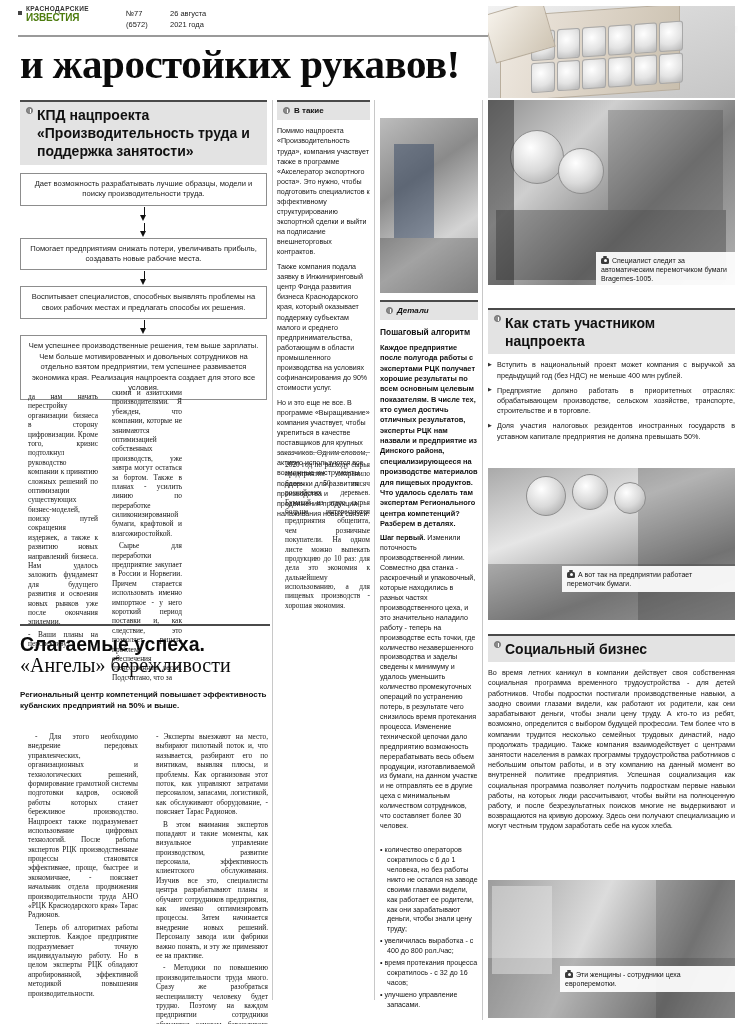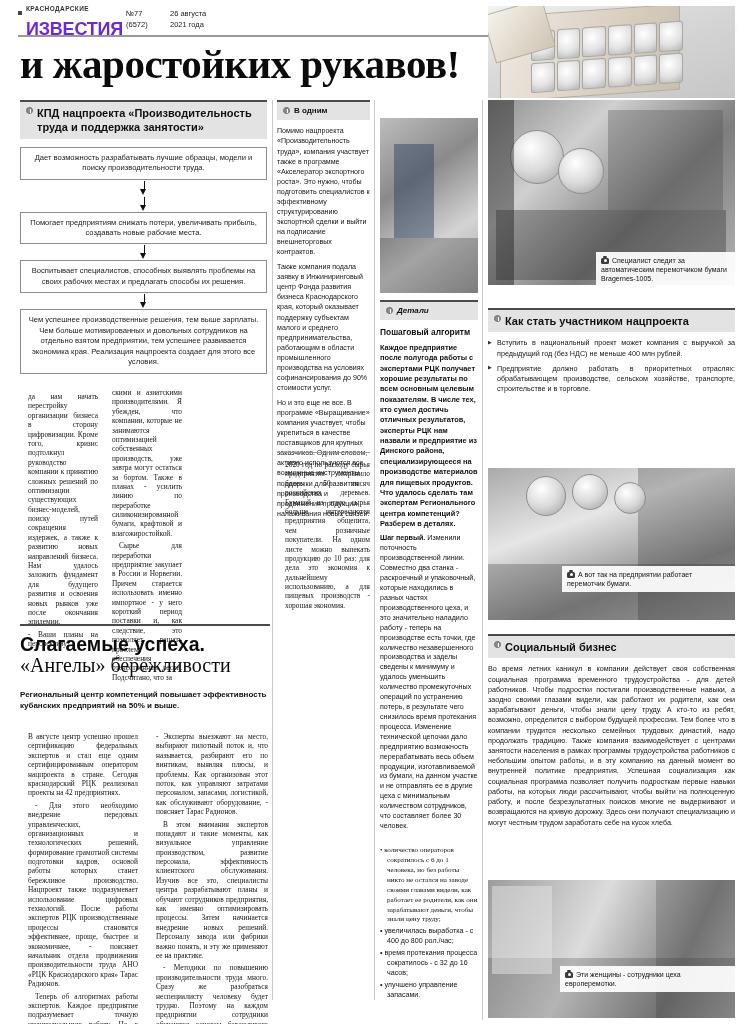--- a/index.html
+++ b/index.html
@@ -13,21 +13,21 @@
     position: relative;
   }
   .page { position:relative; width:753px; height:1024px; padding: 0; }
 
   
   .masthead { position:absolute; left:18px; top:6px; width:717px; height:32px; }
   .mast-left { position:absolute; left:0; top:0; display:flex; align-items:flex-start; }
   .mast-bullet { width:4px; height:4px; background:#444; margin:5px 4px 0 0; }
   .mast-names { line-height:1; }
   .mast-small { font-size:6.5px; letter-spacing:0.4px; color:#333; font-weight:600; }
-  .mast-big { font-size:18px; font-weight:700; letter-spacing:-0.2px; color:#6d28d9; margin-top:7px; }
+  .mast-big { font-size:10px; font-weight:700; letter-spacing:-0.2px; color:#4d7c0f; margin-top:0; }
   .mast-issue { position:absolute; left:108px; top:2px; font-size:7.5px; color:#222; line-height:1.5; }
   .mast-date { position:absolute; left:152px; top:2px; font-size:7.5px; color:#222; line-height:1.5; }
   .mast-rule { position:absolute; left:0; top:29px; width:717px; height:2px; background:#9a9a9a; }
   .pagenum {
     position:absolute; right:0px; top:2px; width:34px; height:20px;
     border:1px solid #999; border-radius:7px; background:#fff;
     font-size:11px; font-weight:700; text-align:center; line-height:19px; color:#111;
   }
   .mast-swoosh {
     position:absolute; left:600px; top:20px; width:120px; height:12px;
@@ -60,21 +60,21 @@
     background: linear-gradient(140deg,#f7f3ec,#cfc5b4);
     transform: rotate(-16deg); border:1px solid #b9ae9d;
   }
   .topphoto .rolls { position:absolute; left:30px; top:16px; width:152px; height:62px; display:grid; grid-template-columns:repeat(6,1fr); gap:2px; }
   .topphoto .roll { background: radial-gradient(circle at 40% 35%, #ffffff 0%, #e3e3e3 55%, #b5b5b5 100%); border-radius:3px; border:1px solid #a8a8a8; }
 
   
   .sechead {
     background:#e3e3e3; border-top:2px solid #4a4a4a;
     padding:4px 6px 4px 6px; display:flex; align-items:flex-start; gap:4px;
-    font-size:11px; font-weight:700; color:#111; line-height:1.3;
+    font-size:14px; font-weight:700; color:#111; line-height:1.3;
   }
   .sechead.italic { font-style:italic; }
   .dot {
     flex:0 0 auto; width:7px; height:7px; border-radius:50%;
     background:#8c8c8c; border:1px solid #6e6e6e; margin-top:1px;
     position:relative;
   }
   .dot::after { content:""; position:absolute; left:2.5px; top:1.2px; width:1px; height:4px; background:#fff; }
 
   
@@ -208,21 +208,21 @@
     <div class="fbox">Помогает предприятиям снижать потери, увеличивать прибыль, создавать новые рабочие места.</div>
     <div class="arrow"></div>
     <div class="fbox">Воспитывает специалистов, способных выявлять проблемы на своих рабочих местах и предлагать способы их решения.</div>
     <div class="arrow"></div>
     <div class="fbox">Чем успешнее производственные решения, тем выше зарплаты. Чем больше мотивированных и довольных сотрудников на отдельно взятом предприятии, тем успешнее развивается экономика края. Реализация нацпроекта создает для этого все условия.</div>
   </div>
 
   <div class="rbox" style="left:277px; top:100px; width:93px;">
     <div class="sechead" style="font-size:8px;">
       <span class="dot"></span>
-      <span>В одним</span>
+      <span>В такие</span>
     </div>
     <div class="rbody" style="font-size:7.1px; line-height:1.42; text-align:left;">
       <p class="plain">Помимо нацпроекта «Производительность труда», компания участвует также в программе «Акселератор экспортного роста». Это нужно, чтобы подготовить специалистов к эффективному структурированию экспортной сделки и выйти на подписание внешнеторговых контрактов.</p>
       <p class="plain">Также компания подала заявку в Инжиниринговый центр Фонда развития бизнеса Краснодарского края, который оказывает поддержку субъектам малого и среднего предпринимательства, работающим в области промышленного производства на условиях софинансирования до 90% стоимости услуг.</p>
       <p class="plain">Но и это еще не все. В программе «Выращивание» компания участвует, чтобы укрепиться в качестве поставщиков для крупных заказчиков. Одним словом, активно используются все возможные инструменты поддержки для развития производства и продвижения продукции, налаживания новых связей.</p>
     </div>
   </div>
 
   <div class="bodycol" style="left:20px; top:392px; width:78px;">
     <p class="noind">да нам начать перестройку организации бизнеса в сторону цифровизации. Кроме того, кризис подтолкнул руководство компании к принятию сложных решений по оптимизации существующих бизнес-моделей, поиску путей сокращения издержек, а также к развитию новых направлений бизнеса. Нам удалось заложить фундамент для будущего развития и освоения новых рынков уже после окончания эпидемии.</p>
@@ -243,21 +243,21 @@
     <div class="sechead italic" style="font-size:8px;">
       <span class="dot"></span>
       <span>Детали</span>
     </div>
     <div style="font-family:'Liberation Sans',sans-serif; font-size:8.4px; font-weight:700; padding-top:7px; line-height:1.25;">Пошаговый алгоритм</div>
     <div style="font-family:'Liberation Sans',sans-serif; font-size:7.4px; font-weight:700; line-height:1.4; padding-top:5px; text-align:left;">Каждое предприятие после полугода работы с экспертами РЦК получает хорошие результаты по всем основным целевым показателям. В числе тех, кто сумел достичь отличных результатов, эксперты РЦК нам назвали и предприятие из Динского района, специализирующееся на производстве материалов для пищевых продуктов. Что удалось сделать там экспертам Регионального центра компетенций? Разберем в деталях.</div>
     <div style="font-family:'Liberation Sans',sans-serif; font-size:7.1px; line-height:1.4; padding-top:5px; text-align:left;">
       <p style="margin:0 0 4px 0;">
         <b>Шаг первый.</b><span> Изменили поточность производственной линии. Совместно два станка - раскроечный и упаковочный, которые находились в разных частях производственного цеха, и это значительно наладило работу - теперь на производстве есть точки, где количество незавершенного производства и заделы сведены к минимуму и удалось уменьшить количество промежуточных операций по устранению потерь, в результате чего снизилось время протекания процесса. Изменение технической цепочки дало предприятию возможность перерабатывать весь объем продукции, изготавливаемой из бумаги, на данном участке и не отправлять ее в другие цеха с минимальным количеством сотрудников, что составляет более 30 человек.</span>
       </p>
-      <p style="margin:14px 0 2px 0; padding-left:7px; text-indent:-7px;font-family:Liberation Serif, serif;">• <span>количество операторов сократилось с 6 до 1 человека, но без работы никто не остался на заводе своими главами видели, как работает ее родители, как они зарабатывают деньги, чтобы знали цену труду;</span></p>
+      <p style="margin:14px 0 2px 0; padding-left:7px; text-indent:-7px;">• <span>количество операторов сократилось с 6 до 1 человека, но без работы никто не остался на заводе своими главами видели, как работает ее родители, как они зарабатывают деньги, чтобы знали цену труду;</span></p>
       <p style="margin:0 0 2px 0; padding-left:7px; text-indent:-7px;">• <span>увеличилась выработка - с 400 до 800 рол./час;</span></p>
       <p style="margin:0 0 2px 0; padding-left:7px; text-indent:-7px;">• <span>время протекания процесса сократилось - с 32 до 16 часов;</span></p>
       <p style="margin:0 0 4px 0; padding-left:7px; text-indent:-7px;">• <span>улучшено управление запасами.</span></p>
 
     </div>
   </div>
 
   <div class="photo ph-grey1" style="left:488px; top:100px; width:247px; height:185px;">
     <div class="machine" style="left:8px; top:110px; width:230px; height:70px; background:rgba(40,40,40,0.35);"></div>
     <div class="machine" style="left:120px; top:10px; width:115px; height:100px; background:rgba(70,70,70,0.3);"></div>
@@ -270,20 +270,21 @@
   </div>
 
   <div class="rbox" style="left:488px; top:308px;">
     <div class="sechead">
       <span class="dot"></span>
       <span>Как стать участником нацпроекта</span>
     </div>
     <div class="rbody">
       <p class="bullet">Вступить в национальный проект может компания с выручкой за предыдущий год (без НДС) не меньше 400 млн рублей.</p>
       <p class="bullet">Предприятие должно работать в приоритетных отраслях: обрабатывающем производстве, сельском хозяйстве, транспорте, строительстве и в торговле.</p>
+      <p class="bullet">Доля участия налоговых резидентов иностранных государств в уставном капитале предприятия не должна превышать 50%.</p>
     </div>
   </div>
 
   <div class="photo ph-grey2" style="left:488px; top:468px; width:247px; height:152px;">
     <div class="machine" style="left:0px; top:96px; width:247px; height:56px; background:rgba(55,55,55,0.3);"></div>
     <div class="machine" style="left:150px; top:0px; width:97px; height:152px; background:rgba(45,45,45,0.28);"></div>
     <div class="rollobj" style="left:38px; top:8px; width:40px; height:40px;"></div>
     <div class="rollobj" style="left:84px; top:6px; width:36px; height:36px;"></div>
     <div class="rollobj" style="left:126px; top:14px; width:32px; height:32px;"></div>
     <div class="caption" style="left:74px; top:98px; width:173px;">
@@ -317,21 +318,20 @@
 
   <div class="divider" style="left:20px; top:624px; width:250px; height:2px; background:#4a4a4a;"></div>
 
   <div class="headline2">
     <b>Слагаемые успеха.</b><span> «Ангелы» бережливости</span>
   </div>
 
   <div class="standfirst">Региональный центр компетенций повышает эффективность кубанских предприятий на 50% и выше.</div>
 
   <div class="bodycol" style="left:20px; top:732px; width:118px;">
-    <p class="noind">В августе центр успешно прошел сертификацию федеральных экспертов и стал еще одним сертифицированным оператором нацпроекта в стране. Сегодня краснодарский РЦК реализовал проекты на 42 предприятиях.</p>
     <p>- Для этого необходимо внедрение передовых управленческих, организационных и технологических решений, формирование грамотной системы подготовки кадров, основой работы которых станет бережливое производство. Нацпроект также подразумевает использование цифровых технологий. После работы экспертов РЦК производственные процессы становятся эффективнее, проще, быстрее и экономичнее, - поясняет начальник отдела продвижения производительности труда АНО «РЦК Краснодарского края» Тарас Радионов.</p>
     <p>Теперь об алгоритмах работы экспертов. Каждое предприятие подразумевает точную индивидуальную работу. Но в целом эксперты РЦК обладают апробированной, эффективной методикой повышения производительности.</p>
   </div>
 
   <div class="bodycol" style="left:148px; top:732px; width:120px;">
     <p class="noind">- Эксперты выезжают на место, выбирают пилотный поток и, что называется, разбирают его по винтикам, выявляя плюсы, и проблемы. Как организован этот поток, как управляют затратами персоналом, запасами, логистикой, как обслуживают оборудование, - поясняет Тарас Радионов.</p>
     <p>В этом внимания экспертов попадают и такие моменты, как визуальное управление производством, развитие персонала, эффективность клиентского обслуживания. Изучив все это, специалисты центра разрабатывают планы и обучают сотрудников предприятия, как именно оптимизировать процессы. Затем начинается внедрение новых решений. Персоналу завода или фабрики важно понять, и эту же применяют ее на практике.</p>
     <p>- Методики по повышению производительности труда много. Сразу же разобраться неспециалисту человеку будет трудно. Поэтому на каждом предприятии сотрудники обучаются основам бережливого производства. Это проходит как в стенах компании, так и на созданной на базе РЦК в Краснодаре «Фабрике процессов».</p>
 
   </div>

